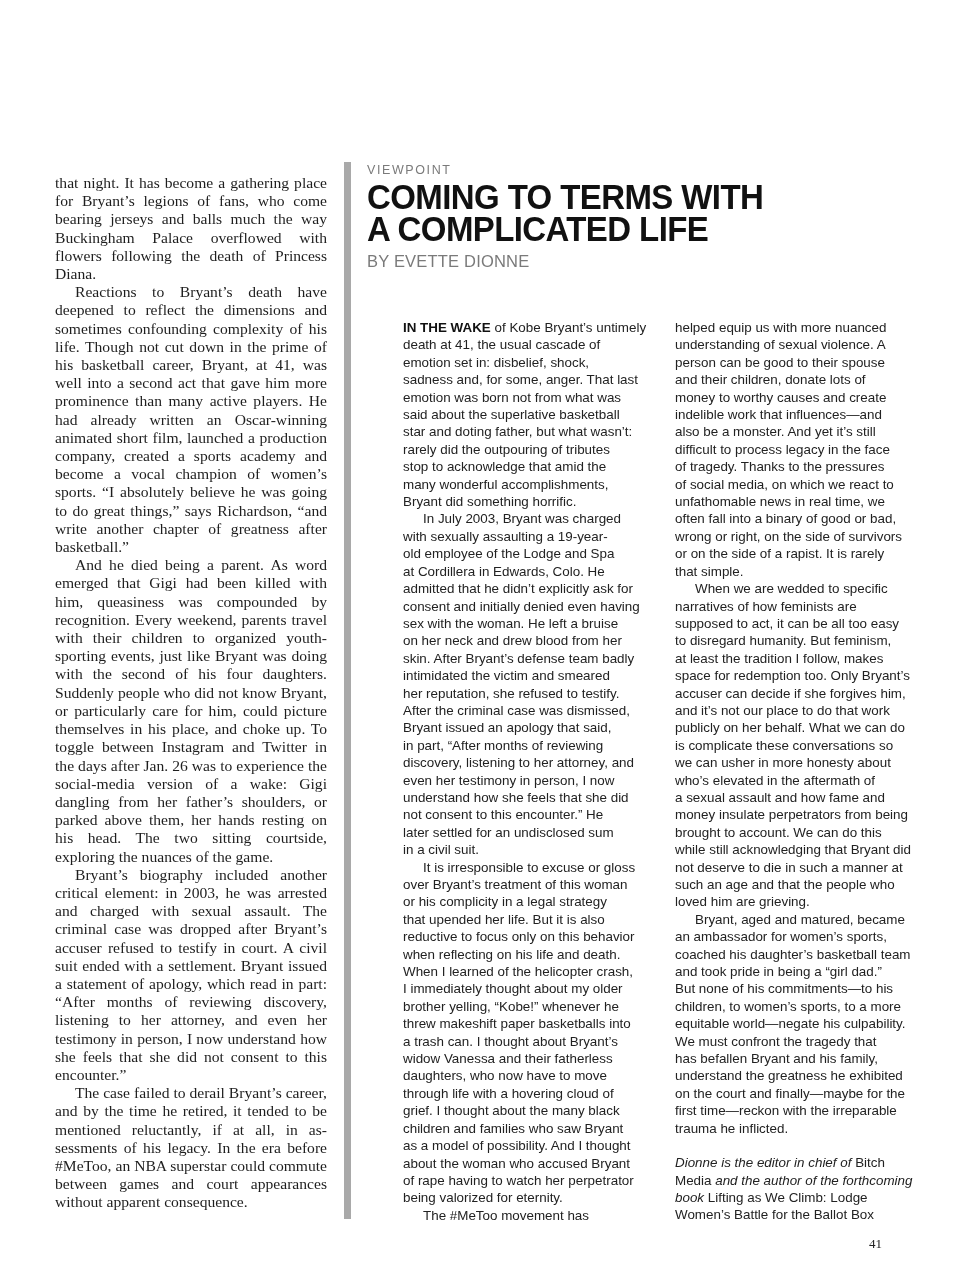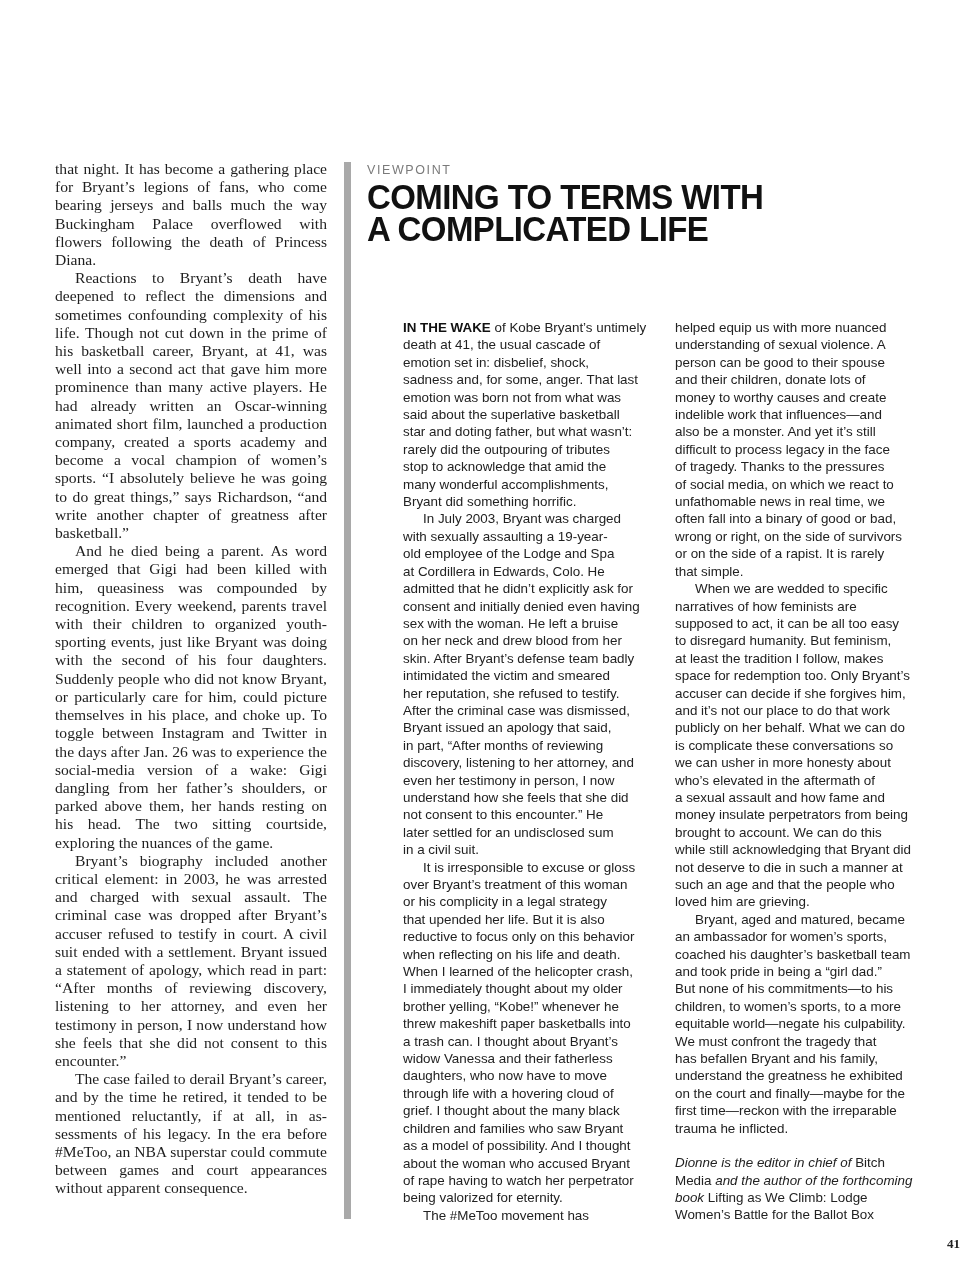--- a/index.html
+++ b/index.html
@@ -10,21 +10,21 @@
     body {
       width: 960px;
       height: 1280px;
       position: relative;
       overflow: hidden;
       color: #1a1a1a;
     }
     .left-col {
       position: absolute;
       left: 55px;
-      top: 160px;
+      top: 174px;
       width: 272px;
       font-family: "Liberation Serif", "DejaVu Serif", serif;
       font-size: 15.6px;
       line-height: 18.2px;
       text-align: justify;
       hyphens: manual;
       color: #1e1e1e;
     }
     .left-col p {
       margin: 0;
@@ -98,26 +98,25 @@
       font-weight: bold;
       color: #111;
     }
     .bio {
       margin-top: 17px !important;
       text-indent: 0 !important;
     }
     .bio em { }
     .page-number {
       position: absolute;
-      left: 947px;
+      left: 869px;
       top: 1236px;
       font-family: "Liberation Serif", "DejaVu Serif", serif;
       font-size: 13px;
       color: #222;
-      font-weight: bold;
     }
   </style>
 </head>
 <body>
 
 <div class="left-col">
   <p class="first">that night. It has become a gathering place for Bryant’s legions of fans, who come bearing jerseys and balls much the way Buckingham Palace overflowed with flowers following the death of Prin­cess Diana.</p>
   <p>Reactions to Bryant’s death have deepened to reflect the dimensions and sometimes confounding complexity of his life. Though not cut down in the prime of his basketball career, Bryant, at 41, was well into a second act that gave him more prominence than many active players. He had already written an Oscar-winning animated short film, launched a production company, created a sports academy and become a vocal champion of women’s sports. “I absolutely be­lieve he was going to do great things,” says Richardson, “and write another chapter of greatness after basketball.”</p>
   <p>And he died being a parent. As word emerged that Gigi had been killed with him, queasiness was compounded by recognition. Every weekend, parents travel with their children to organized youth-sporting events, just like Bry­ant was doing with the second of his four daughters. Suddenly people who did not know Bryant, or particularly care for him, could picture themselves in his place, and choke up. To toggle between Instagram and Twitter in the days after Jan. 26 was to experience the social-media version of a wake: Gigi dangling from her father’s shoulders, or parked above them, her hands rest­ing on his head. The two sitting court­side, exploring the nuances of the game.</p>
   <p>Bryant’s biography included another critical element: in 2003, he was ar­rested and charged with sexual assault. The criminal case was dropped after Bry­ant’s accuser refused to testify in court. A civil suit ended with a settlement. Bry­ant issued a statement of apology, which read in part: “After months of reviewing discovery, listening to her attorney, and even her testimony in person, I now un­derstand how she feels that she did not consent to this encounter.”</p>
@@ -125,20 +124,21 @@
 </div>
 
 <div class="side-bar"></div>
 
 <div class="header">
   <div class="kicker">VIEWPOINT</div>
   <div class="headline">
     <div>COMING TO TERMS WITH</div>
     <div>A COMPLICATED LIFE</div>
   </div>
+  <div class="byline">BY EVETTE DIONNE</div>
 </div>
 
 <div class="body-col col-a">
   <p class="first"><span class="lead-in">IN THE WAKE</span><span> of Kobe Bryant’s untimely
 death at 41, the usual cascade of
 emotion set in: disbelief, shock,
 sadness and, for some, anger. That last
 emotion was born not from what was
 said about the superlative basketball
 star and doting father, but what wasn’t:

